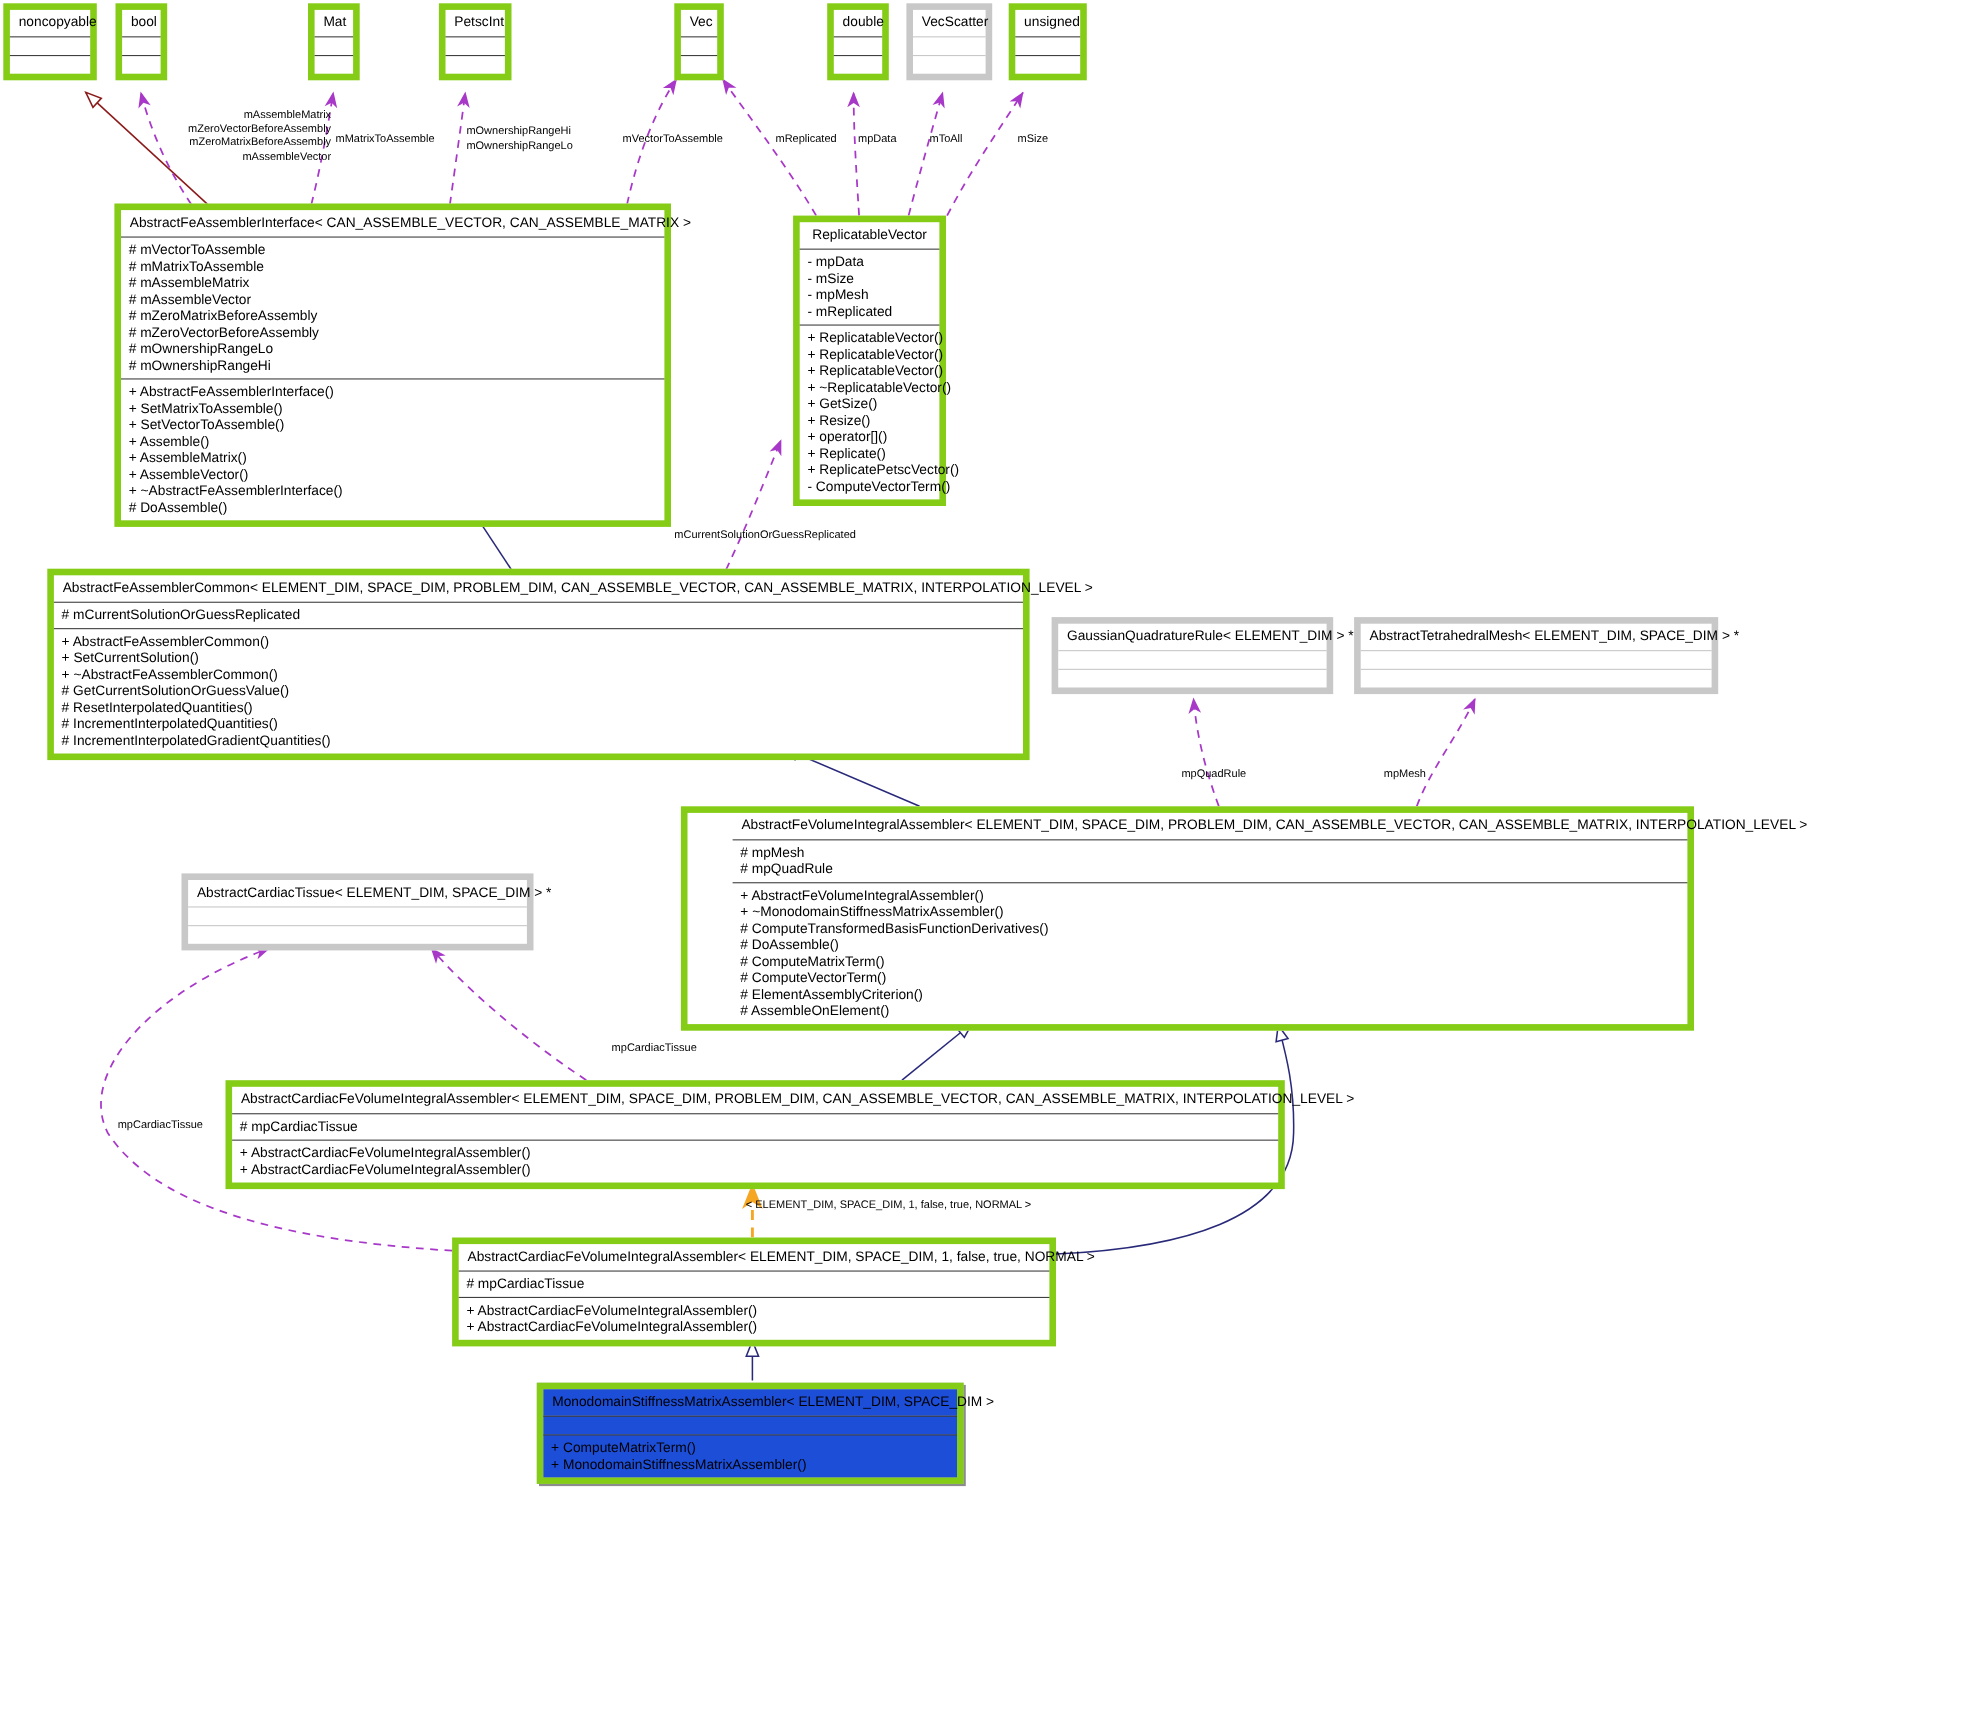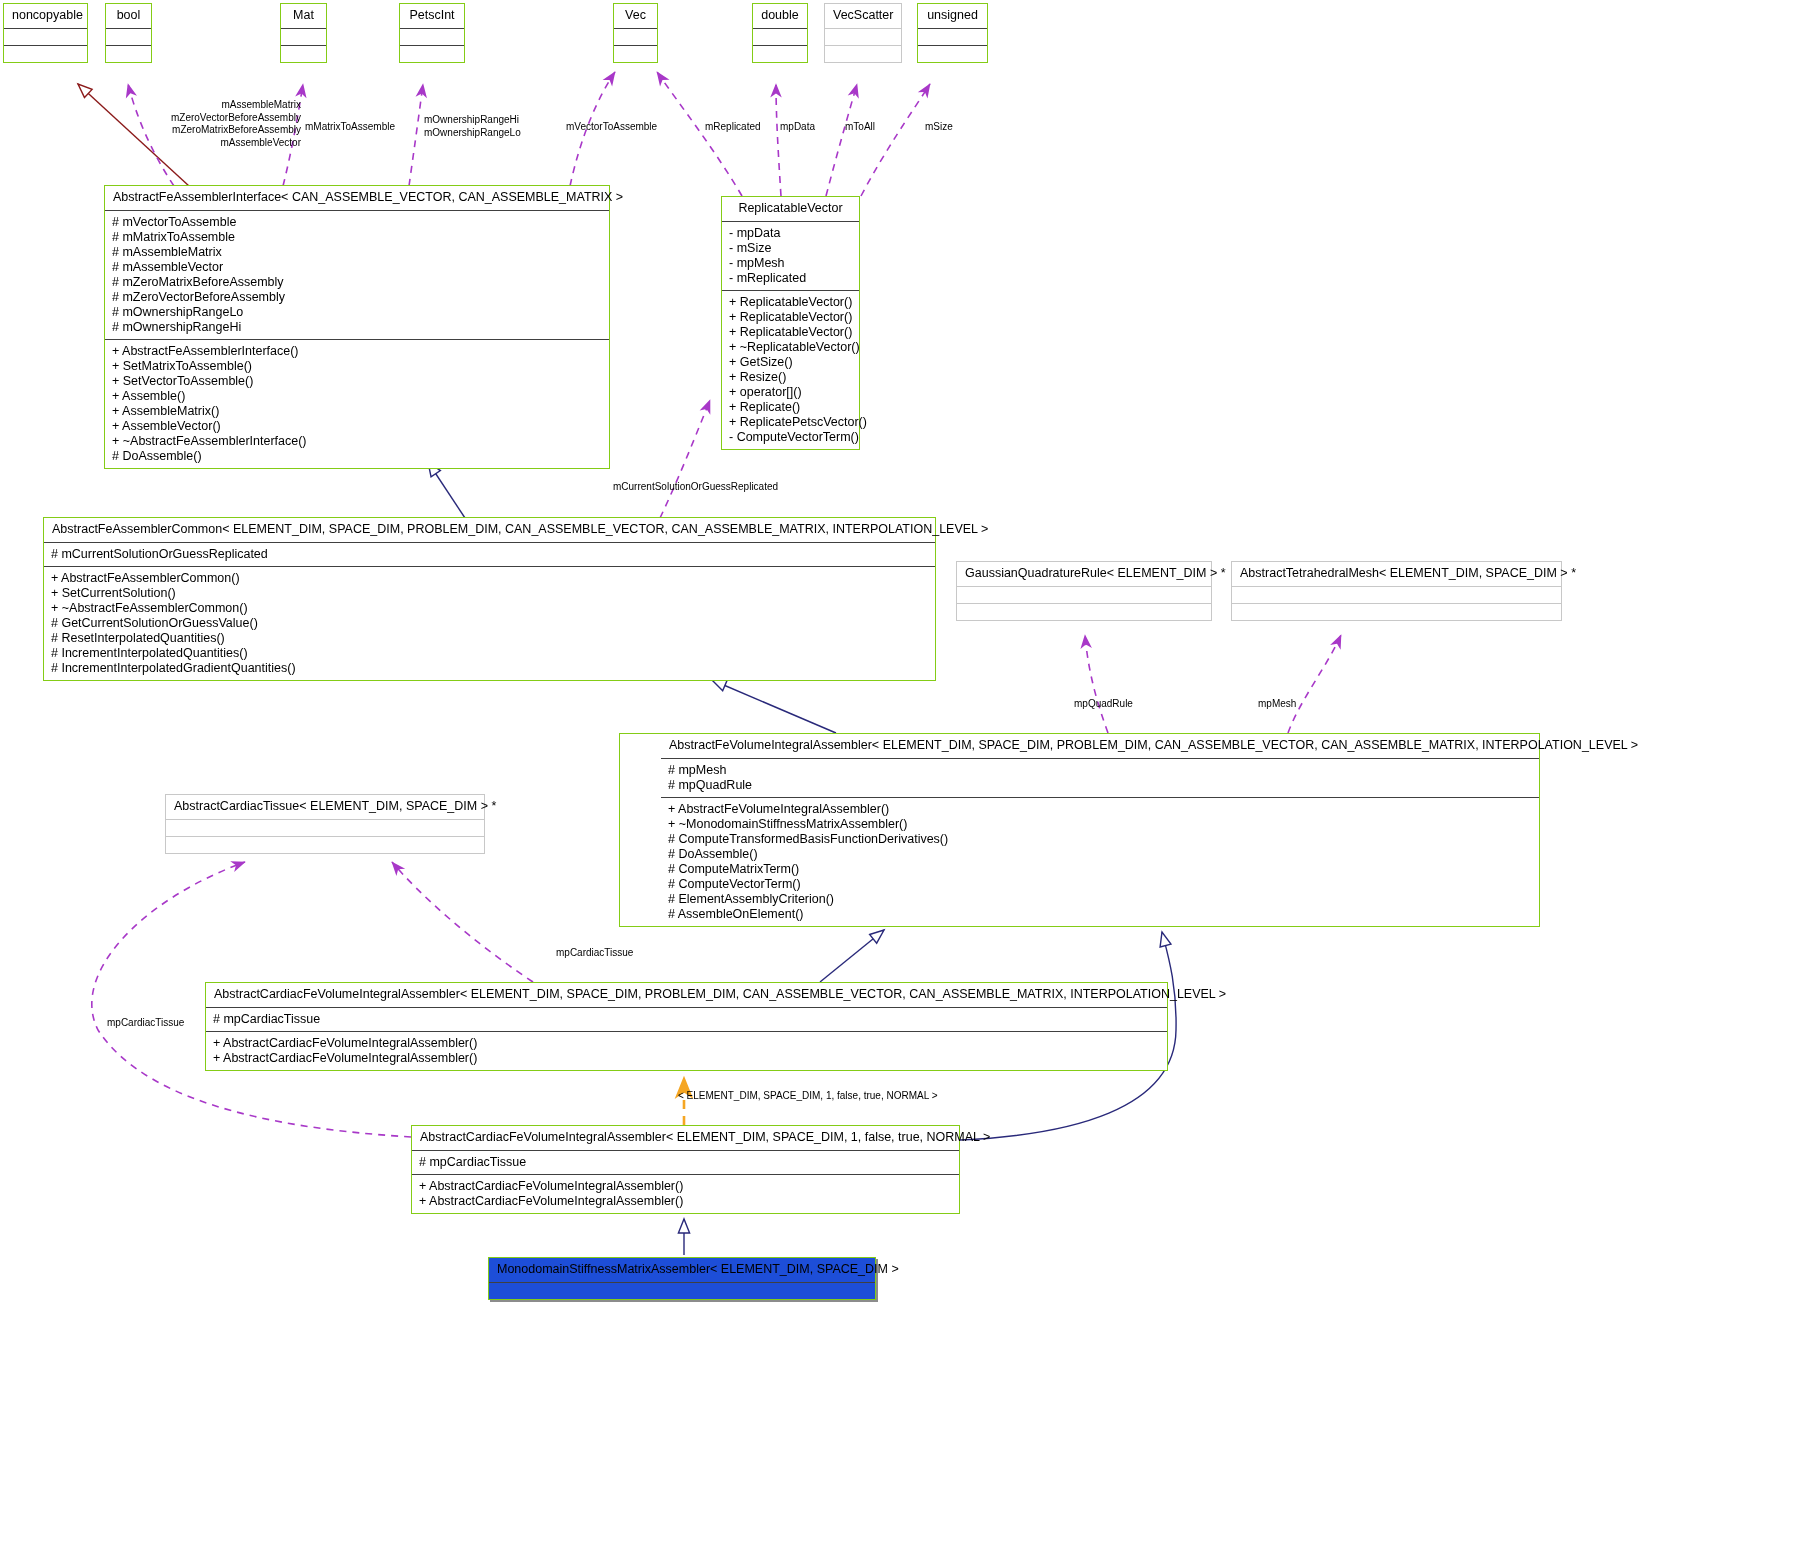--- a/index.html
+++ b/index.html
@@ -22,21 +22,21 @@
     left: 0; top: 0;
     width: 1805px;
     height: 1555px;
     pointer-events: none;
   }
   
   .node {
     position: absolute;
     box-sizing: border-box;
     background: #ffffff;
-    border: 1px solid #84cc16;
+    border: 6px solid #84cc16;
     font-size: 12.5px;
     line-height: 1.22;
     color: #000000;
   }
   .node.dim {
     border-color: #c8c8c8;
   }
   .node.dim .sec {
     border-top-color: #c8c8c8;
   }
@@ -343,15 +343,19 @@
     </div>
     <div class="sec body">
       <div class="row">+ AbstractCardiacFeVolumeIntegralAssembler()</div>
       <div class="row">+ AbstractCardiacFeVolumeIntegralAssembler()</div>
     </div>
   </div>
 
   <div class="node highlight shadow" style="left:488px; top:1257px; width:388px;">
     <div class="sec title">MonodomainStiffnessMatrixAssembler&lt; ELEMENT_DIM, SPACE_DIM &gt;</div>
     <div class="sec body empty"></div>
+    <div class="sec body">
+      <div class="row">+ ComputeMatrixTerm()</div>
+      <div class="row">+ MonodomainStiffnessMatrixAssembler()</div>
+    </div>
   </div>
 
 </div>
 
 </body></html>

